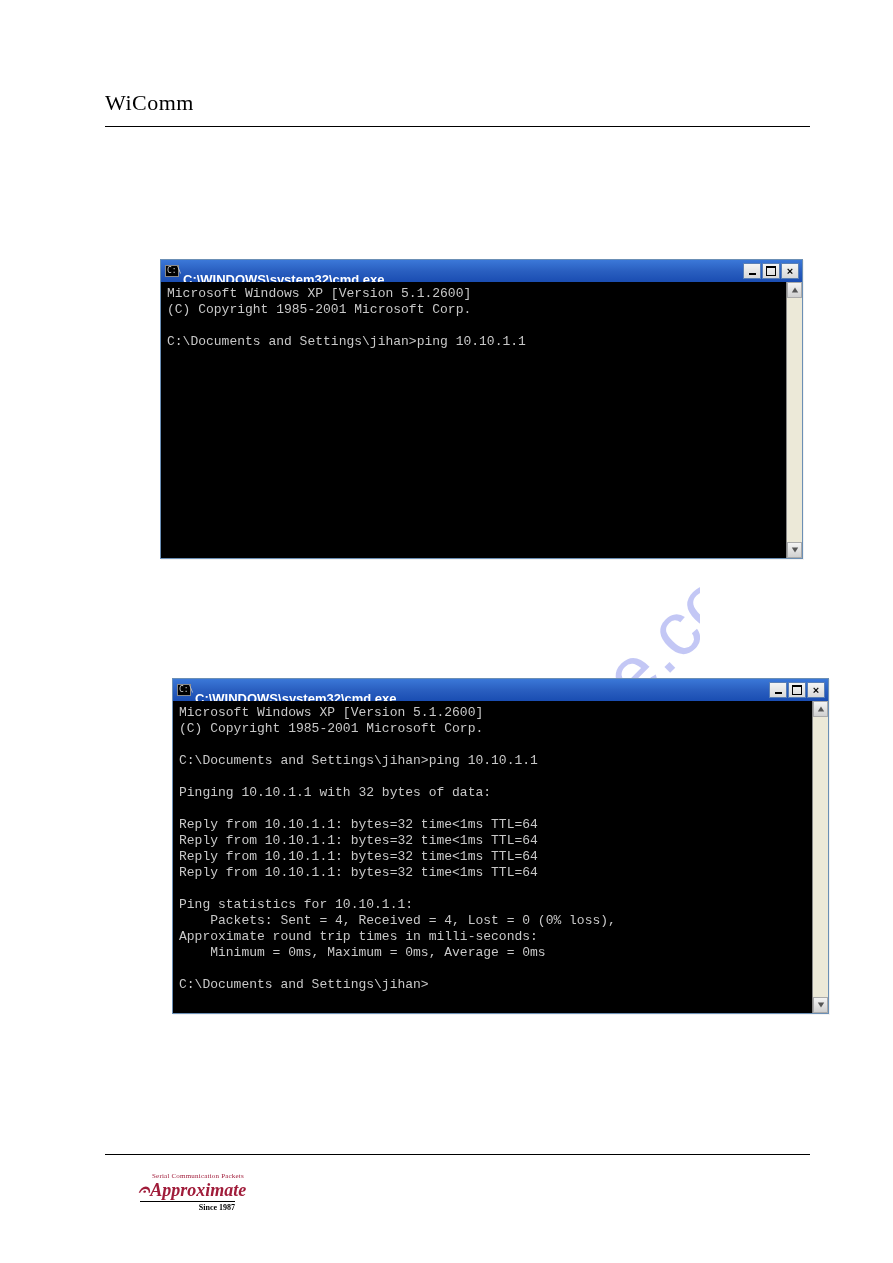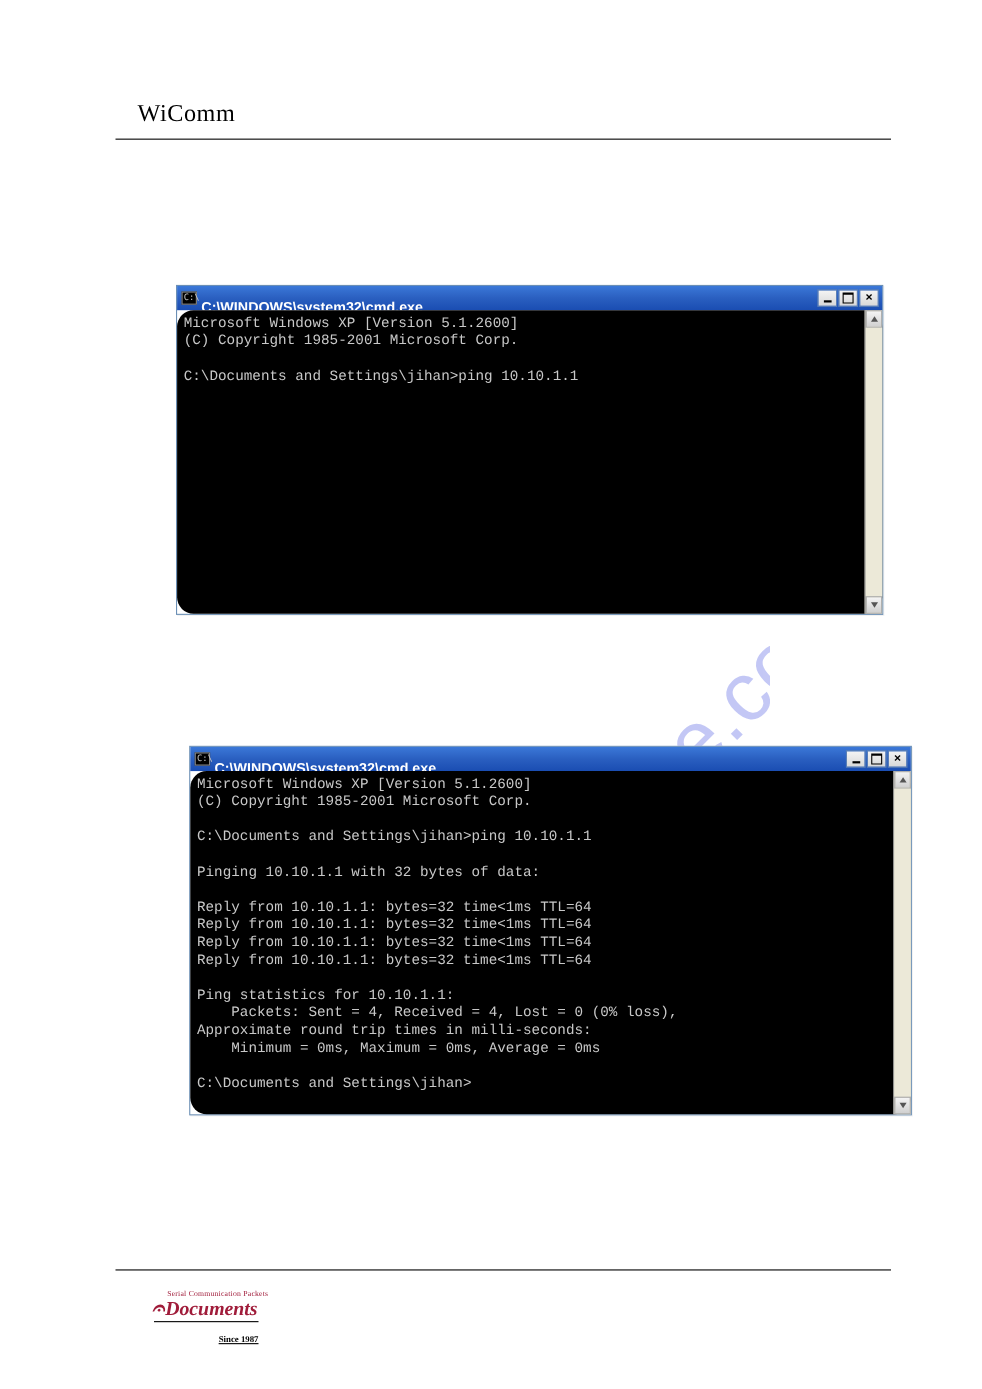--- a/index.html
+++ b/index.html
@@ -16,21 +16,20 @@
     left: 105px;
     width: 705px;
     border-bottom: 1.5px solid #000;
     padding-bottom: 10px;
   }
   .brand {
     font-family: Georgia, serif;
     font-size: 22px;
     font-weight: 400;
     letter-spacing: 0.5px;
-    margin-left: 20px;
   }
 
   .cmd-window {
     position: absolute;
     border: 1px solid #6b8fb5;
     background: #fff;
     box-shadow: 1px 1px 0 rgba(0,0,0,0.05);
   }
   .cmd-window.first {
     top: 259px;
@@ -97,21 +96,20 @@
   }
   .titlebar-btn.min::after { content: ""; width: 7px; height: 2px; background:#000; margin-top:6px;}
   .titlebar-btn.max::after { content: ""; width: 8px; height: 7px; border:1px solid #000; border-top-width:2px;}
   .titlebar-btn.close { font-size: 11px; }
 
   .cmd-body {
     position: relative;
     background: #000;
     height: calc(100% - 22px);
     display: flex;
-    border-radius: 15px;
   }
   .cmd-content {
     flex: 1;
     padding: 4px 6px;
     color: #c8c8c8;
     font-family: "Courier New", monospace;
     font-size: 13px;
     line-height: 16px;
     white-space: pre;
     overflow: hidden;
@@ -184,24 +182,23 @@
     font-weight: 600;
   }
   .footer-logo .since {
     font-size: 8px;
     color: #000;
     font-weight: bold;
     display: block;
     text-align: right;
     border-top: 1px solid #000;
     margin-top: 0;
-    padding-top: 11px;
+    padding-top: 1px;
     width: 95px;
     margin-left: 2px;
-    text-decoration: underline;
   }
 </style>
 </head>
 <body>
 
 <svg class="watermark" viewBox="0 0 560 560">
   <text x="0" y="480" transform="rotate(-45 280 280)" font-family="Arial" font-size="76" font-weight="500" fill="#2b3bdc">manualshive.com</text>
 </svg>
 
 <div class="page-header">
@@ -286,16 +283,16 @@
         </div>
     </div>
   </div>
 </div>
 
 <div class="page-footer-rule"></div>
 <div class="footer-logo">
   <span class="tag">Serial Communication Packets</span>
   <div class="main">
     <span class="slash">𝄐</span>
-    <span class="sb">Documents</span>
+    <span class="sb">Approximate</span>
   </div>
   <span class="since">Since 1987</span>
 </div>
 
 </body></html>

